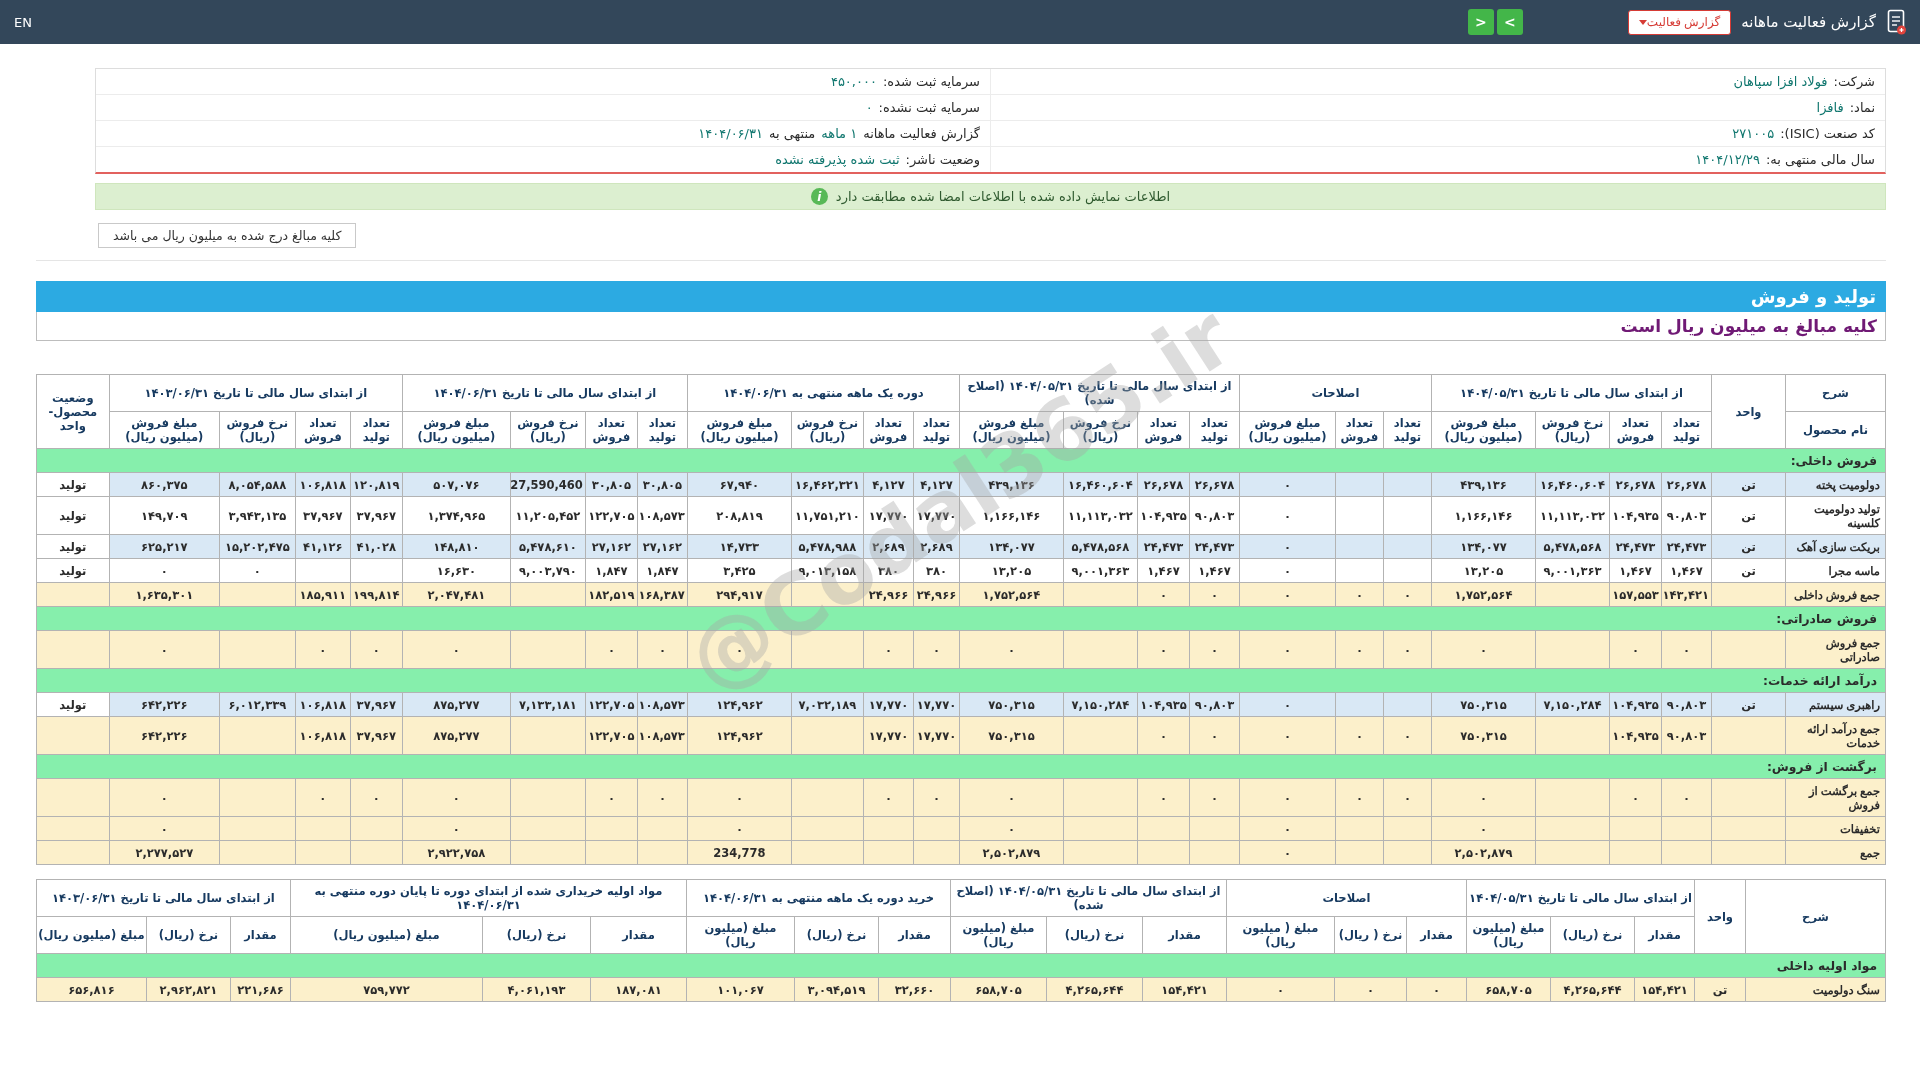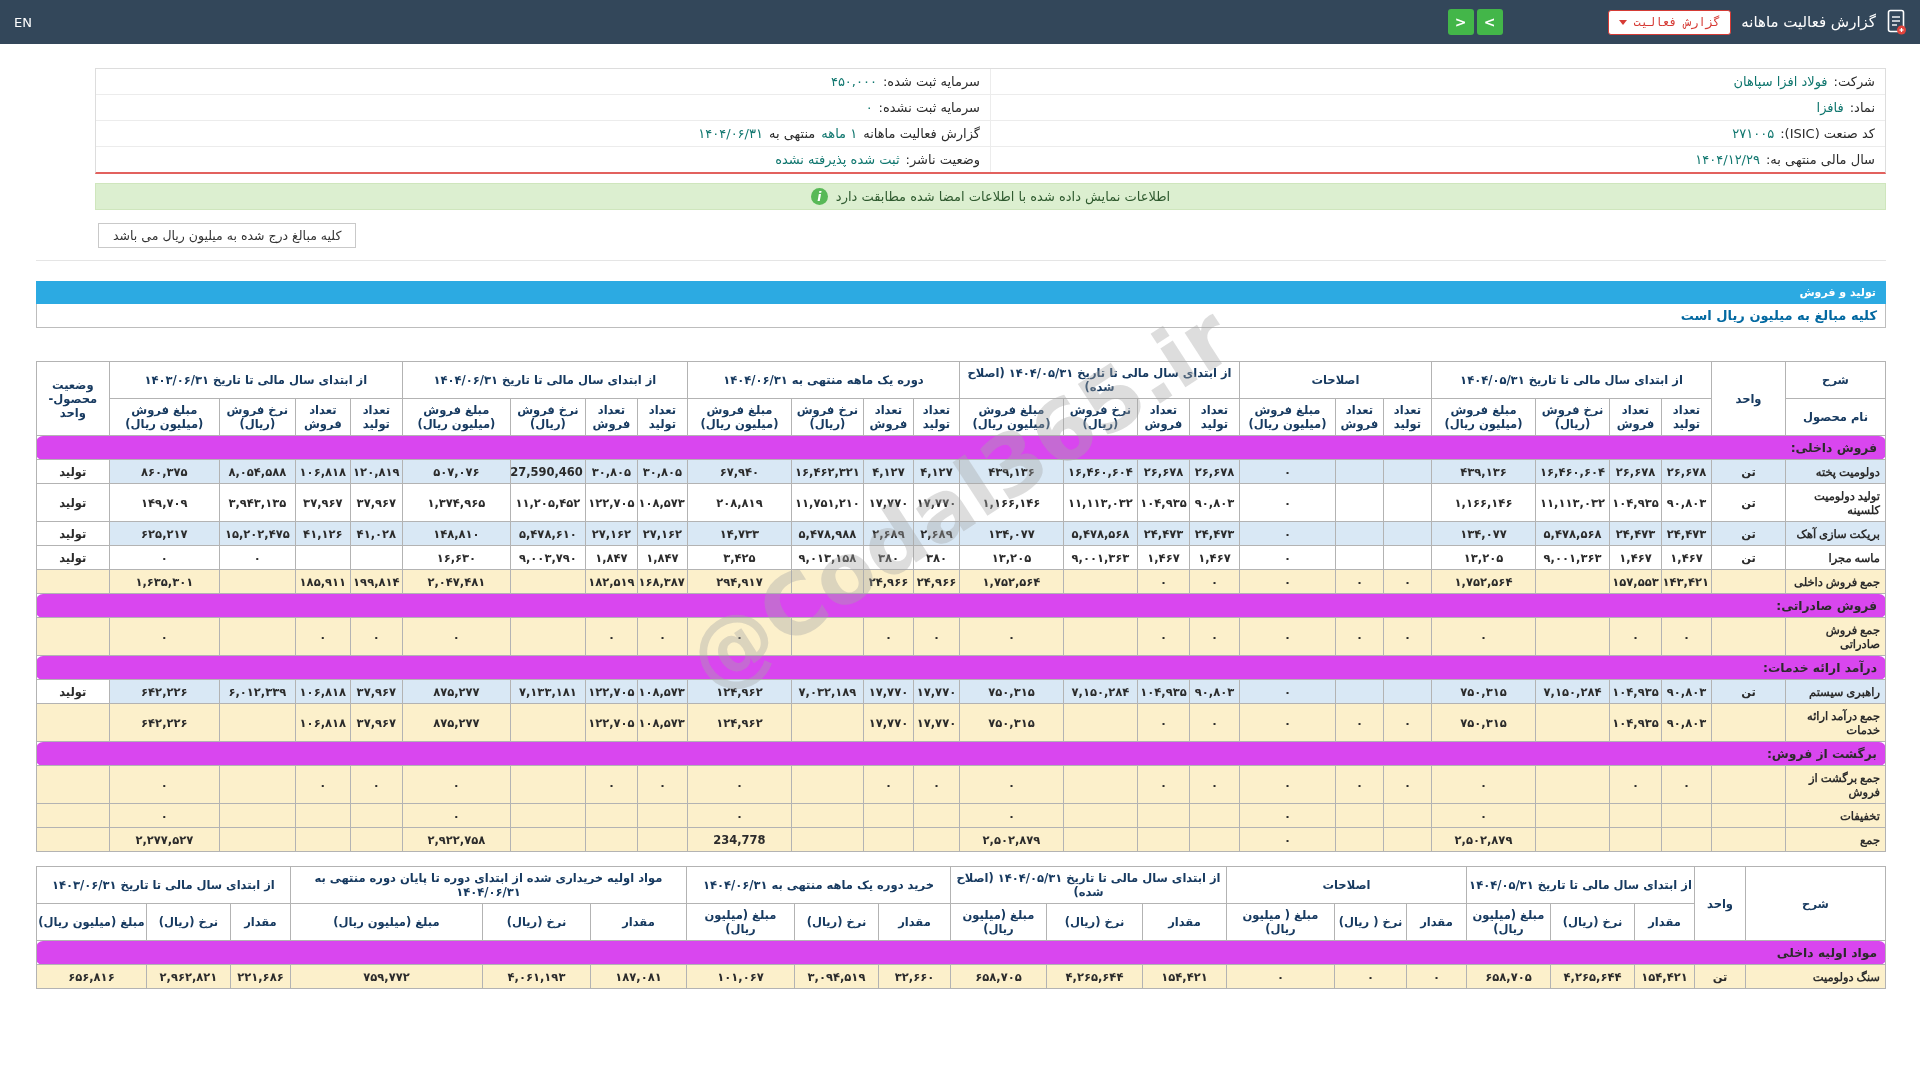--- a/index.html
+++ b/index.html
@@ -2,22 +2,22 @@
 <html lang="fa" dir="rtl"><head>
 <meta charset="utf-8">
 <style>
   html,body{margin:0;padding:0;width:1920px;height:1080px;overflow:hidden;background:#fff;
     font-family:"DejaVu Sans",sans-serif;direction:rtl;position:relative;}
   
   .topbar{height:44px;background:#33475a;display:flex;align-items:center;padding:0 14px;gap:10px;color:#fff;}
   .report-icon{display:flex;align-items:center;}
   .topbar-title{font-size:15px;}
   .report-dropdown{background:#fff;border:1px solid #d63b35;border-radius:3px;color:#d63b35;
-    font-size:12px;padding:4px 10px;display:flex;align-items:center;gap:7px;cursor:pointer;
-    font-family:Liberation Mono, monospace;}
+    font-size:12px;padding:4px 10px;display:flex;align-items:center;cursor:pointer;
+    font-family:Liberation Serif, serif;}
   .caret{width:0;height:0;border-left:4px solid transparent;border-right:4px solid transparent;border-top:5px solid #d63b35;}
   .nav-arrows{display:flex;gap:3px;margin-right:95px;}
   .nav-btn{width:26px;height:26px;background:#43b649;border:none;border-radius:3px;color:#fff;
     font-size:14px;font-weight:bold;display:flex;align-items:center;justify-content:center;cursor:pointer;
     font-family:"DejaVu Sans",sans-serif;}
   .en-label{margin-right:auto;font-size:13px;cursor:pointer;}
   
   .page{padding:0 34px 0 36px;}
   .info-table{margin:24px 0 0 59px;border:1px solid #ddd;border-bottom:2px solid #e2615e;}
   .info-row{display:flex;border-bottom:1px solid #ececec;}
@@ -26,33 +26,33 @@
   .half.first{border-left:1px solid #ececec;}
   .lbl{color:#2b2b2b;}
   .val{color:#0f766e;}
   .signed-bar{margin:9px 0 0 59px;background:#dcefd0;border:1px solid #cfe6bd;padding:4px;
     display:flex;align-items:center;justify-content:center;gap:8px;font-size:13px;color:#2f5a2f;}
   .info-icon{width:17px;height:17px;border-radius:50%;background:#58b957;color:#fff;font-style:italic;
     font-weight:bold;font-size:12px;display:flex;align-items:center;justify-content:center;}
   .amounts-note{margin:13px 62px 0 0;margin-right:auto;margin-left:62px;width:max-content;
     border:1px solid #c9c9c9;background:#fff;padding:4px 14px;font-size:12.5px;color:#333;}
   .divider{margin-top:12px;border-top:1px solid #e5e5e5;}
-  .section-bar{margin-top:20px;background:#2caae2;color:#fff;font-weight:bold;font-size:11px;padding:5px 10px;}
+  .section-bar{margin-top:20px;background:#2caae2;color:#fff;font-weight:bold;font-size:18px;padding:5px 10px;}
   .section-bar.mt{margin-top:14px;}
-  .money-note{background:#fff;border:1px solid #bdbdbd;border-top:none;font-weight:bold;font-size:13px;
-    padding:4px 8px;color:#0369a1;}
+  .money-note{background:#fff;border:1px solid #bdbdbd;border-top:none;font-weight:bold;font-size:17px;
+    padding:4px 8px;color:#701a75;}
   
   table{width:100%;border-collapse:collapse;table-layout:fixed;margin-top:33px;}
   #materials-table{margin-top:14px;}
   th{border:1px solid #b3b3b3;background:#fff;color:#173a60;font-weight:bold;font-size:11.5px;
     padding:4px 1px;text-align:center;vertical-align:middle;}
   td{border:1px solid #b3b3b3;padding:4.5px 2px;text-align:center;font-size:11.5px;font-weight:bold;
     color:#2b2b2b;vertical-align:middle;white-space:nowrap;overflow:hidden;}
   td.name-cell{text-align:right;padding-right:5px;white-space:normal;font-family:Liberation Serif, serif;}
-  tr.sec td{background:#d946ef;text-align:right;padding-right:8px;font-size:12.3px;white-space:normal;border-radius:7px;}
+  tr.sec td{background:#86efac;text-align:right;padding-right:8px;font-size:12.3px;white-space:normal;}
   tr.alt0 td{background:#d9e8f5;}
   tr.alt1 td{background:#fff;}
   tr.sum td{background:#fcf0cb;}
   tr.sum td.name-cell{white-space:normal;}
   tr.alt0 td.status-cell,tr.alt1 td.status-cell{background:#fff;}
   
   .watermark{position:absolute;top:450px;left:590px;width:740px;font-size:84px;font-weight:bold;
     color:rgba(165,165,165,.38);transform:rotate(-33deg);direction:ltr;text-align:center;
     pointer-events:none;z-index:5;}
 </style>

